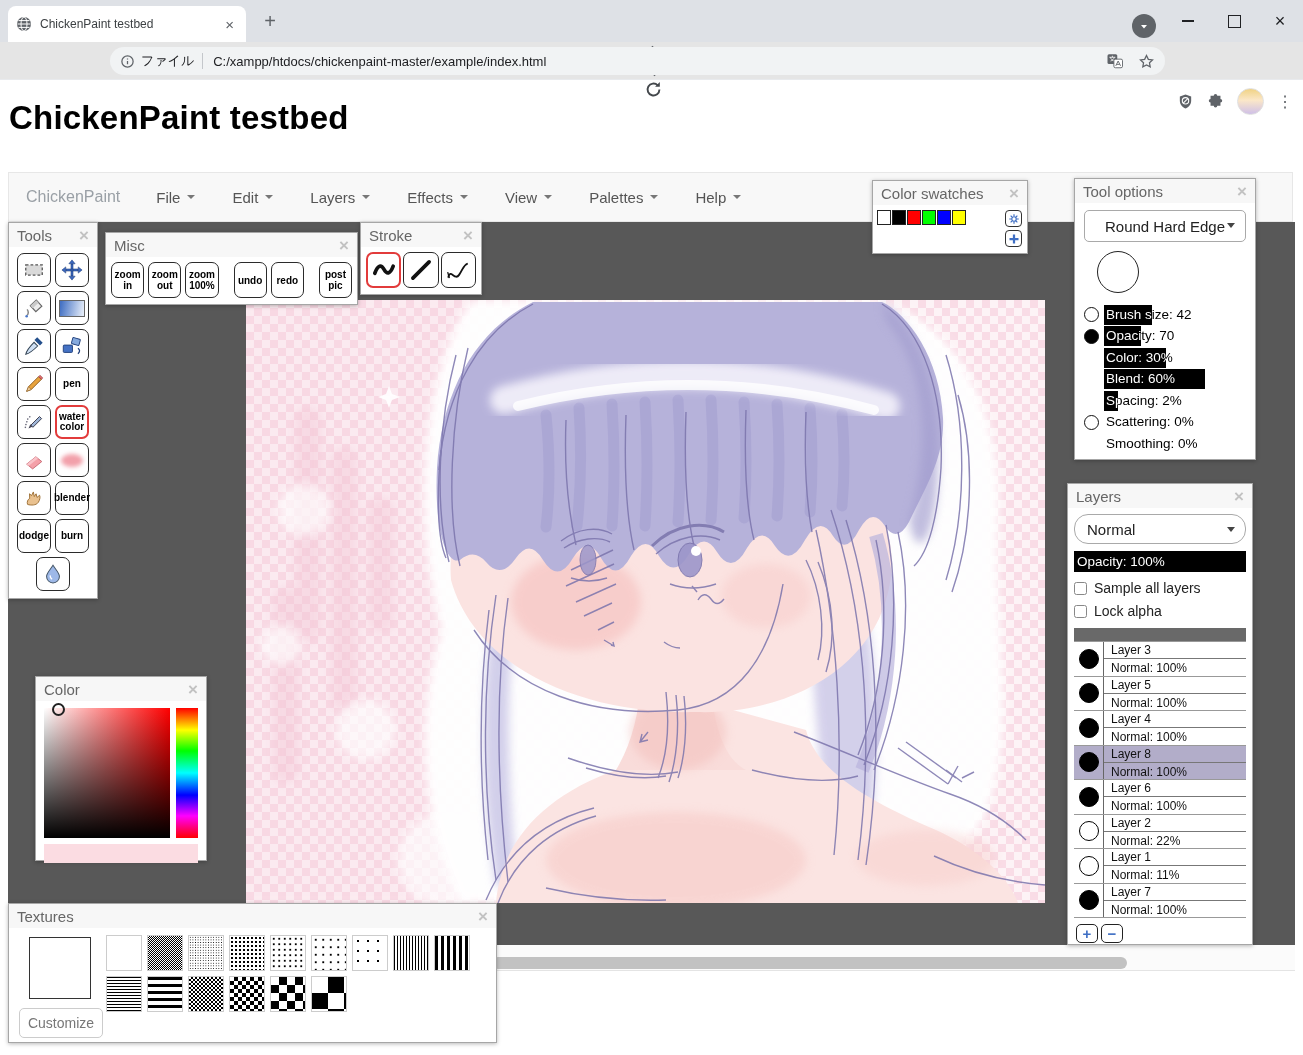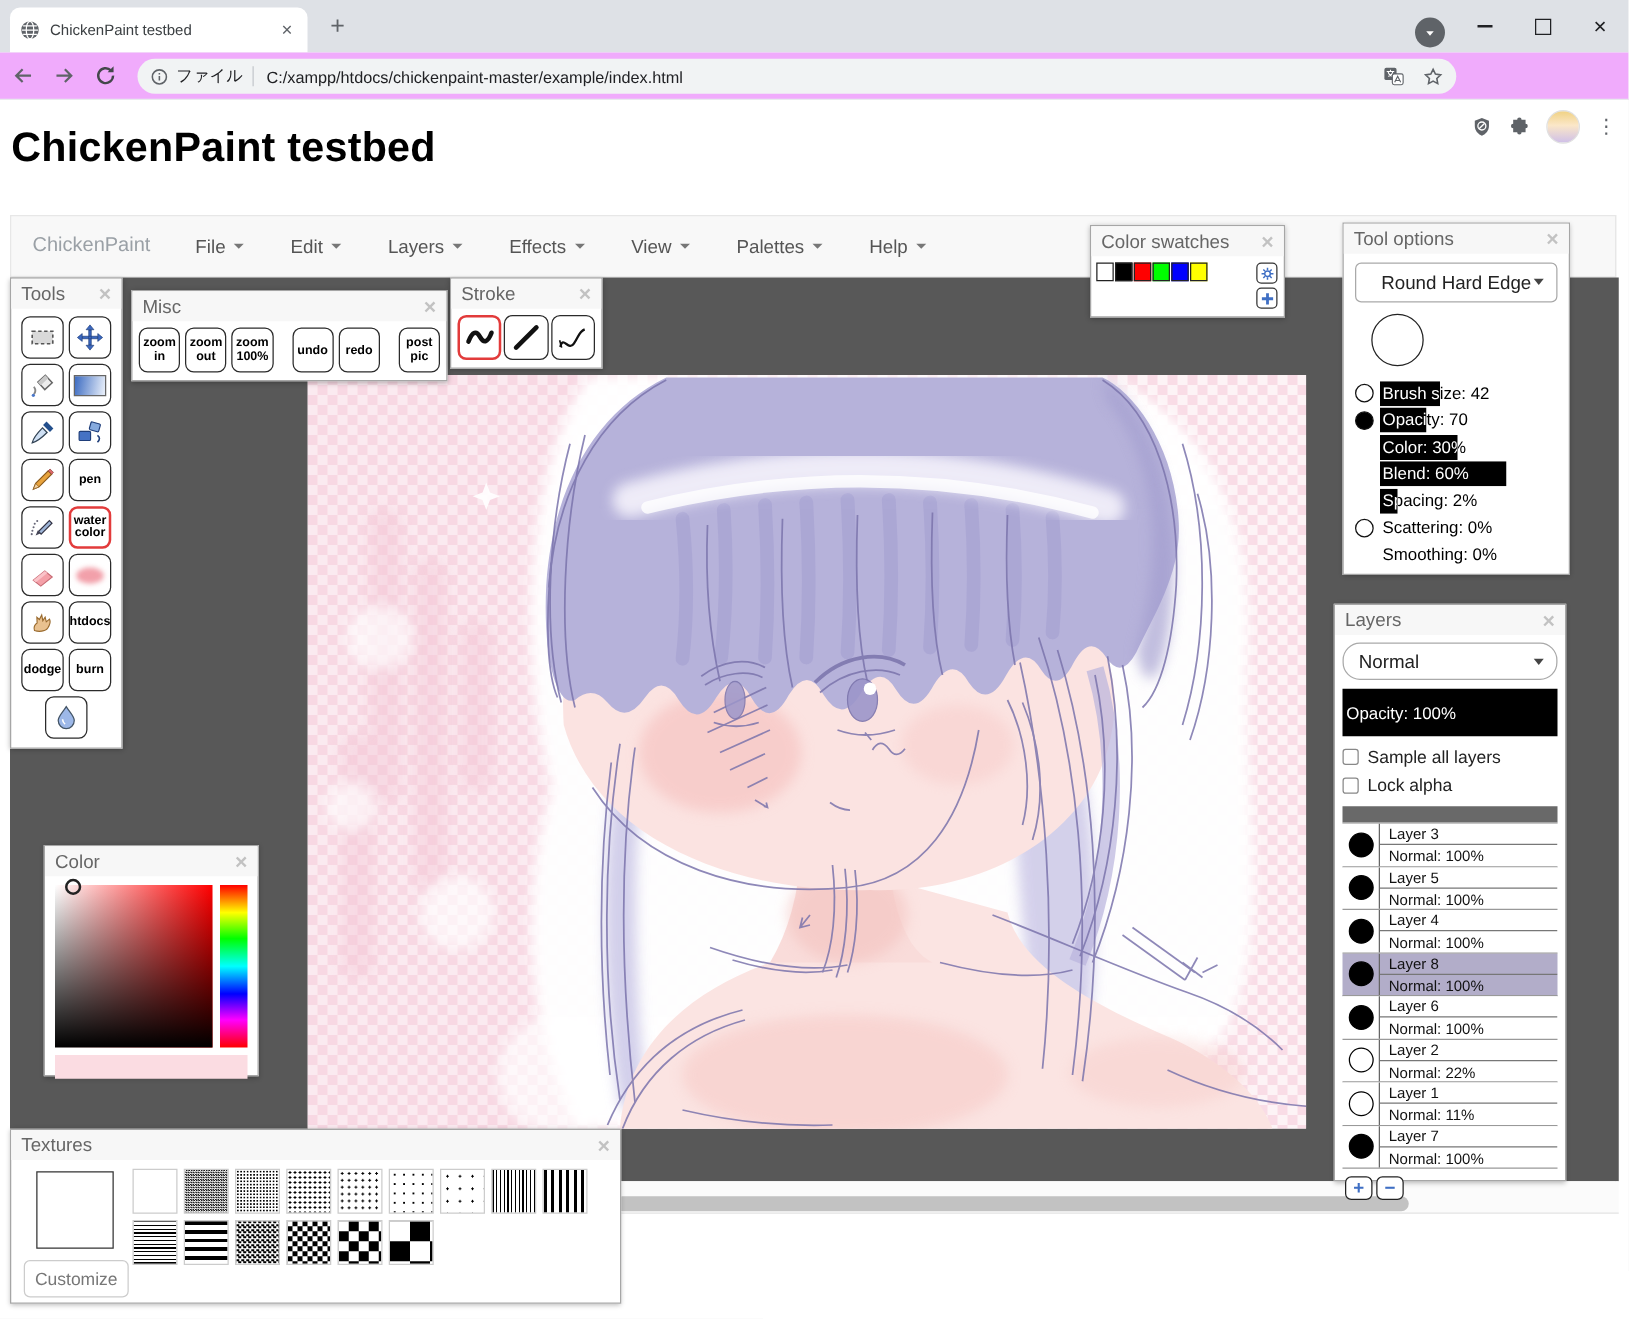--- a/index.html
+++ b/index.html
@@ -11,21 +11,21 @@
   .tab{position:absolute;left:8px;top:6px;width:238px;height:36px;background:#fff;border-radius:8px 8px 0 0;display:flex;align-items:center;padding:0 8px;box-sizing:border-box;}
   .tab-title{flex:1;font-size:12px;color:#3c4043;margin-left:8px;white-space:nowrap;overflow:hidden;}
   .tab-close{font-size:15px;color:#5f6368;padding:0 4px;}
   .newtab{position:absolute;left:258px;top:10px;font-size:20px;color:#5f6368;width:24px;height:24px;text-align:center;line-height:22px;}
   .update-badge{position:absolute;left:1132px;top:14px;width:24px;height:24px;border-radius:50%;background:#5f6368;display:flex;align-items:center;justify-content:center;}
   .wincontrols{position:absolute;right:0;top:0;height:42px;display:flex;align-items:center;}
   .wc{width:46px;height:30px;display:flex;align-items:center;justify-content:center;color:#202124;}
   .wc-min-bar{width:12px;height:1.5px;background:#202124;}
   .wc-max-box{width:11px;height:11px;border:1.5px solid #202124;}
   .wc-close-x{font-size:18px;font-weight:300;}
-  .toolbar{position:absolute;left:0;top:42px;width:1303px;height:38px;background:#f0abfc;border-bottom:1px solid #e8eaed;box-sizing:border-box;display:flex;align-items:center;}
+  .toolbar{position:absolute;left:0;top:42px;width:1303px;height:38px;background:#e5e5e5;border-bottom:1px solid #e8eaed;box-sizing:border-box;display:flex;align-items:center;flex-direction:column;}
   .navbtn{width:30px;height:30px;display:flex;align-items:center;justify-content:center;margin-left:3px;}
   .pill{position:absolute;left:110px;top:5px;width:1055px;height:28px;background:#f1f3f4;border-radius:14px;display:flex;align-items:center;padding:0 10px;box-sizing:border-box;}
   .pill .scheme{font-size:13px;color:#202124;margin:0 8px 0 6px;}
   .pill .vdiv{width:1px;height:16px;background:#c4c7cb;margin-right:10px;}
   .pill .url{font-size:13px;color:#202124;flex:1;white-space:nowrap;overflow:hidden;}
   .pill-icons{display:flex;align-items:center;gap:14px;margin-left:8px;}
   .ext-area{position:absolute;right:10px;top:46px;display:flex;align-items:center;gap:13px;}
   .avatar{width:25px;height:25px;border-radius:50%;background:linear-gradient(180deg,#f0d284 0%,#fbe7c8 45%,#cfc0e8 100%);border:1px solid #e0e0e0;}
   .dots3{font-size:16px;color:#5f6368;letter-spacing:0;line-height:10px;text-align:center;}
 
@@ -86,21 +86,21 @@
   .radio.none{visibility:hidden;}
   .slider{position:relative;flex:1;height:20px;background:#fff;overflow:hidden;}
   .s-txt{position:absolute;left:2px;top:2px;font-size:13.5px;white-space:nowrap;color:#000;}
   .s-fill{position:absolute;left:0;top:0;height:100%;background:#000;overflow:hidden;}
   .s-fill .s-txt{color:#fff;}
 
   
   .pal-layers{left:1067px;top:483px;width:186px;height:462px;}
   .ly-body{padding:6px 6px 0 6px;}
   .ly-select{height:28px;border:1px solid #a9a9a9;border-radius:14px;background:#fff;display:flex;align-items:center;font-size:15px;color:#222;position:relative;padding-left:12px;margin-bottom:7px;}
-  .ly-opacity{height:38px;background:#000;color:#fff;font-size:13.5px;display:flex;align-items:center;padding-left:3px;margin-bottom:8px;}
+  .ly-opacity{height:21px;background:#000;color:#fff;font-size:13.5px;display:flex;align-items:center;padding-left:3px;margin-bottom:8px;}
   .cb-row{display:flex;align-items:center;margin-bottom:7px;font-size:14px;color:#222;}
   .cb{width:13px;height:13px;border:1.4px solid #888;border-radius:2.5px;background:#fff;box-sizing:border-box;margin-right:7px;}
   .ly-header{height:13px;background:#696969;margin:9px 0 0 0;}
   .layer-list{border-top:1px solid #999;}
   .layer-row{display:flex;height:33.5px;border-bottom:1px solid #999;background:#fff;}
   .layer-row.selected{background:#b2adc9;}
   .eye-cell{width:29px;flex:none;border-right:1px solid #666;display:flex;align-items:center;justify-content:center;}
   .eye-dot{width:20px;height:20px;border-radius:50%;border:1.6px solid #000;background:#000;box-sizing:border-box;}
   .eye-dot.hidden{background:#fff;}
   .layer-info{flex:1;overflow:hidden;}
@@ -477,21 +477,21 @@
           </svg>
         </button>
         <button class="tool-btn">
           <div class="eraser-soft-chip"></div>
         </button>
         <button class="tool-btn">
           <svg width="22" height="22" viewBox="0 0 24 24">
             <path d="M5 19c3.5 1.2 9.5 1 11.5-2 1.8-2.6 2.6-6 1.6-8l-2.8 2.4-1-4-2 3-1-5-2 4-2.2-2 .2 5c-2.2 1.2-3.3 4.2-2.3 6.6z" fill="#e9c18f" stroke="#9a6b2f"></path>
           </svg>
         </button>
-        <button class="tool-btn">htdocs</button>
+        <button class="tool-btn">blender</button>
         <button class="tool-btn">dodge</button>
         <button class="tool-btn">burn</button>
         <button class="tool-btn wide">
           <svg width="22" height="22" viewBox="0 0 24 24">
             <path d="M12 2.5c3 5 7 8.2 7 12.2a7 7 0 0 1-14 0c0-4 4-7.2 7-12.2z" fill="#9db8e8" stroke="#456" stroke-width="1.1"></path>
             <path d="M8.8 13.5a4.8 5.2 0 0 0 2.2 4.3" stroke="#fff" stroke-width="1.4" fill="none"></path>
           </svg>
         </button>
       </div>
   </div>

